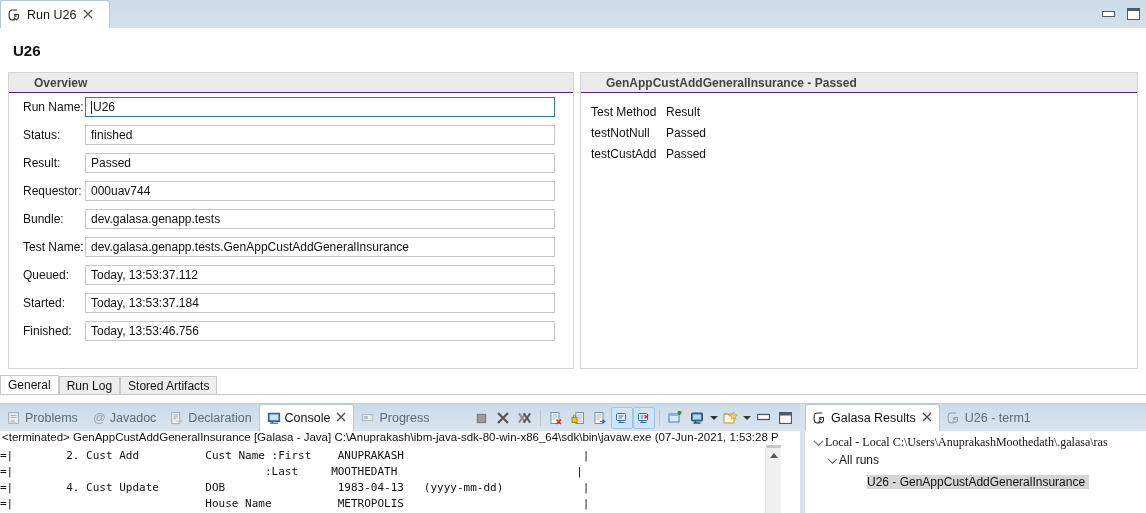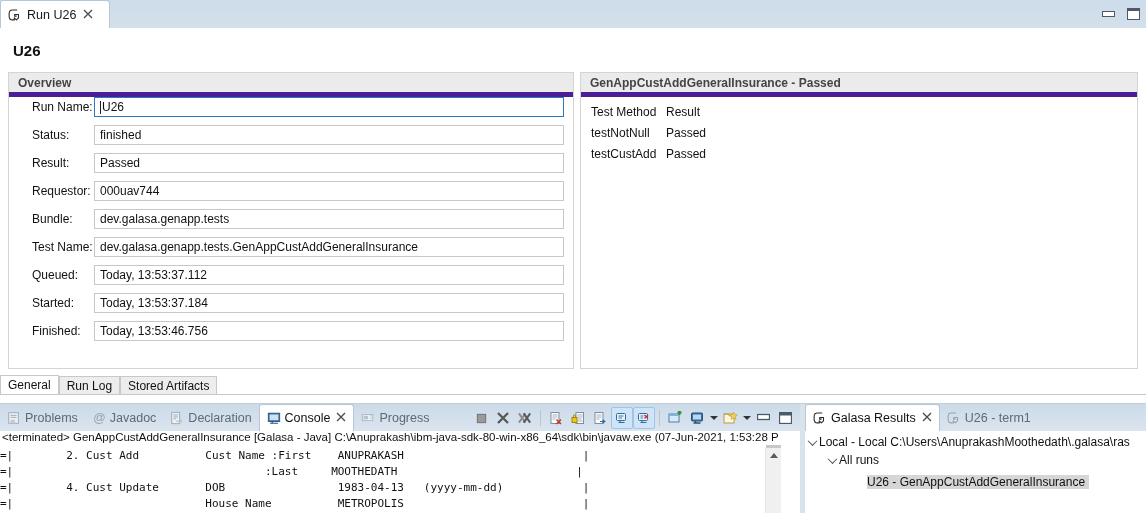--- a/index.html
+++ b/index.html
@@ -52,29 +52,29 @@
   .page-title{
     position:absolute;left:13px;top:14px;font-size:15px;font-weight:bold;color:#111;
   }
 
   
   .section{
     position:absolute;box-sizing:border-box;
     border:1px solid #d4d4d4;background:#ffffff;
   }
   .section-head{
-    height:19px;background:#ebebeb;border-bottom:5px solid #4c1d95;
-    display:flex;align-items:center;padding-left:9px;
+    height:19px;background:#ebebeb;border-bottom:1px solid #4c1d95;
+    display:flex;align-items:center;padding-left:25px;
     font-size:12px;font-weight:bold;color:#444;
   }
   .sec-left{left:8px;top:44px;width:566px;height:297px;}
   .sec-right{left:580px;top:44px;width:558px;height:297px;}
 
   .form{position:absolute;left:0;top:19px;width:100%;}
-  .frow{display:flex;align-items:center;height:26px;margin-top:2px;justify-content:center;}
+  .frow{display:flex;align-items:center;height:26px;margin-top:2px;}
   .frow .lbl{
     width:76px;padding-left:14px;box-sizing:border-box;
     font-size:12px;color:#111;white-space:nowrap;
   }
   .fld{
     flex:0 0 auto;width:470px;height:20px;box-sizing:border-box;
     border:1px solid #c7c7c7;background:#fff;
     display:flex;align-items:center;padding-left:5px;
     font-size:12px;color:#111;white-space:nowrap;overflow:hidden;
   }
@@ -489,21 +489,21 @@
           <div class="vtab">
             <span style="display: flex;">
               <svg width="14" height="14" viewBox="0 0 16 16">
                 <path d="M10.5 2.2 L5 2.2 C2.6 2.2 1.3 4 1.3 6.4 L1.3 9.4 C1.3 11.8 2.6 13.6 5 13.6 L7.2 13.6 L7.2 11.2 L9.6 13.6 L12 11.2 L12 7.4 L7.6 7.4 L7.6 9.3 L9.9 9.3" stroke="#97a3ae" fill="none" stroke-width="1.25" stroke-linejoin="round"></path>
               </svg>
             </span>
             <span class="vtab-label">U26 - term1</span>
           </div>
         </div>
       <div class="tree" id="resultsTree">
-          <div class="tnode" style="">
+          <div class="tnode" style="padding-left: 6px; font-family: Liberation Serif, serif;">
             <span class="tw"></span>
             <span class="tlabel">Local - Local C:\Users\AnuprakashMoothedath\.galasa\ras</span>
           </div>
           <div class="tnode" style="padding-left: 20px;">
             <span class="tw"></span>
             <span class="tlabel">All runs</span>
           </div>
           <div class="tnode" style="padding-left: 48px;">
             <span class="tw" style="visibility: hidden;"></span>
             <span class="tlabel sel">U26 - GenAppCustAddGeneralInsurance</span>

